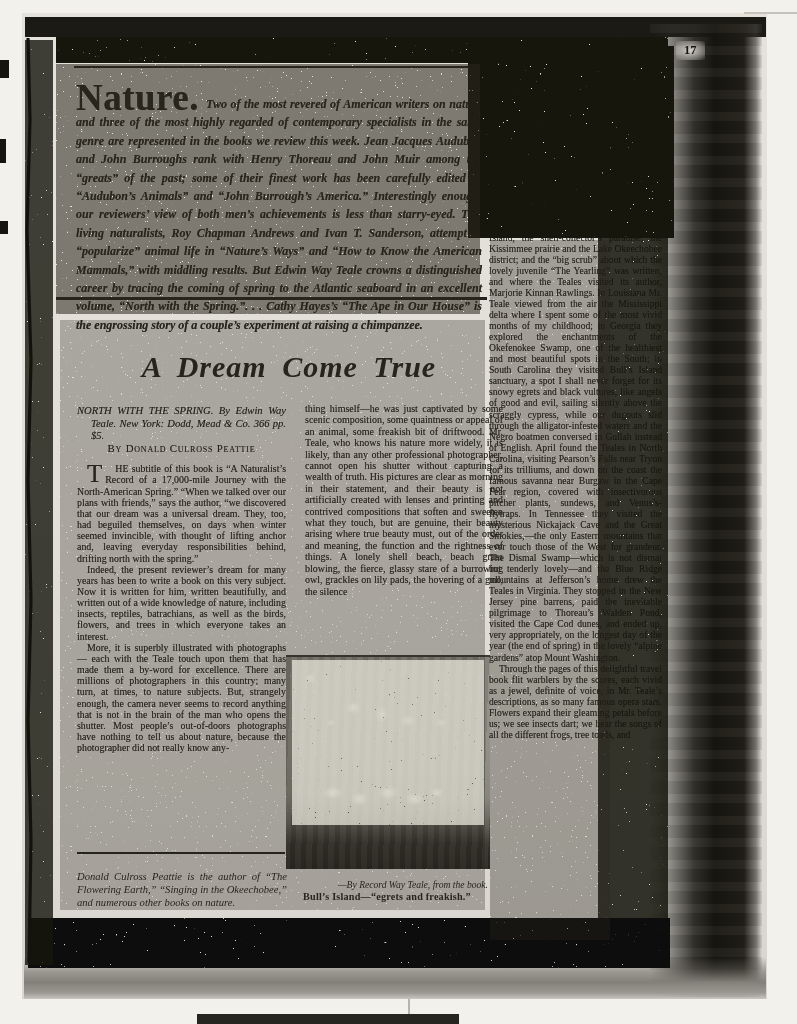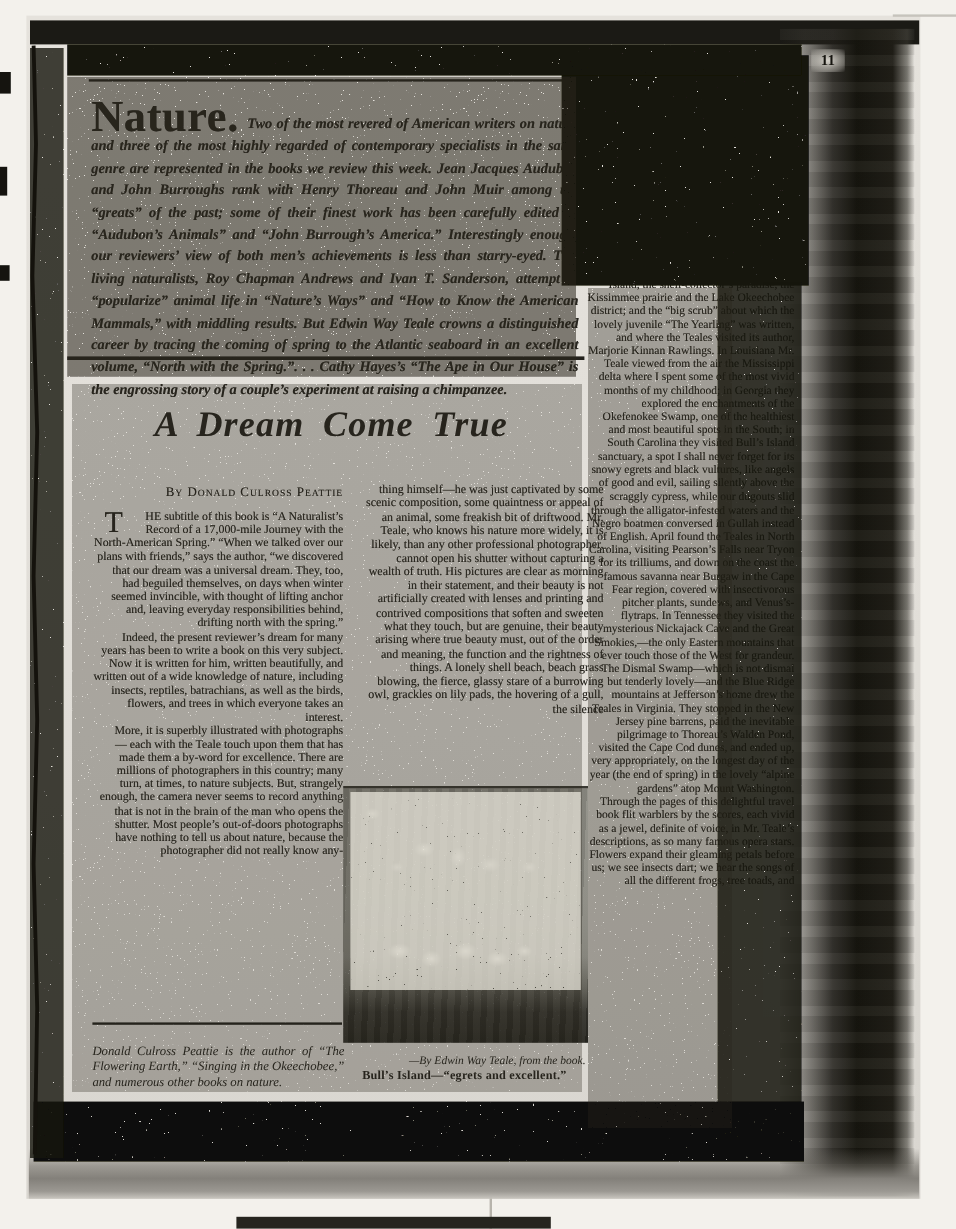--- a/index.html
+++ b/index.html
@@ -30,21 +30,21 @@
     line-height:18px;padding-right:7px;vertical-align:-2px;}
 
   .headline{position:absolute;left:76px;top:337px;width:400px;z-index:3;text-align:center;
     font-style:italic;font-weight:600;font-size:30px;letter-spacing:1px;word-spacing:7px;}
 
   .col{position:absolute;z-index:3;text-align:justify;overflow:hidden;
     text-shadow:0 0 .4px rgba(30,28,22,.5);}
   #col1{left:77px;top:405px;width:209px;height:449px;font-size:9.9px;line-height:11.15px;}
   #col2{left:305px;top:403px;width:198px;height:252px;font-size:10px;line-height:11.4px;}
   #col3{left:489px;top:55px;width:173px;height:893px;font-size:9.6px;line-height:11.05px;}
-  .col p{margin:0;text-align:right;}
+  .col p{margin:0;}
   .col p + p{text-indent:10px;}
   .citation{font-style:italic;font-size:10.6px;line-height:12.7px;
     padding-left:14px;text-indent:-14px;margin-bottom:9px;}
   .byline{text-align:center;font-variant:small-caps;letter-spacing:.8px;
     font-size:10.8px;margin:0 0 9px 0 !important;text-indent:0 !important;}
   .dropcap{float:left;font-size:25px;line-height:20px;padding:1px 3px 0 0;}
 
   .note{position:absolute;left:77px;top:859px;width:210px;z-index:3;
     font-style:italic;font-size:10.6px;line-height:13.2px;text-align:justify;}
 
@@ -97,54 +97,55 @@
 <div class="edge-tick" id="tick1"></div>
 <div class="edge-tick" id="tick2"></div>
 <div class="edge-tick" id="tick3"></div>
 
 <div class="rule" id="rule-top"></div>
 
 <p class="nature"><span class="nature-word">Nature.</span><span>Two of the most revered of American writers on nature and three of the most highly regarded of contemporary specialists in the same genre are represented in the books we review this week. Jean Jacques Audubon and John Burroughs rank with Henry Thoreau and John Muir among the “greats” of the past; some of their finest work has been carefully edited in “Audubon’s Animals” and “John Burrough’s America.” Interestingly enough, our reviewers’ view of both men’s achievements is less than starry-eyed. Two living naturalists, Roy Chapman Andrews and Ivan T. Sanderson, attempt to “popularize” animal life in “Nature’s Ways” and “How to Know the American Mammals,” with middling results. But Edwin Way Teale crowns a distinguished career by tracing the coming of spring to the Atlantic seaboard in an excellent volume, “North with the Spring.”. . . Cathy Hayes’s “The Ape in Our House” is the engrossing story of a couple’s experiment at raising a chimpanzee.</span></p>
 
 <div class="rule" id="rule-mid"></div>
 
-<h1 class="headline" style="margin:0;">A Dream Come True</h1>
+<h1 class="headline" style="margin:13px;">A Dream Come True</h1>
 
 <div class="col" id="col1">
+  <p class="citation">NORTH WITH THE SPRING. By Edwin Way Teale. New York: Dodd, Mead &amp; Co. 366 pp. $5.</p>
   <p class="byline">By Donald Culross Peattie</p>
   <p><span class="dropcap">T</span><span>HE subtitle of this book is “A Naturalist’s Record of a 17,000-mile Journey with the North-American Spring.” “When we talked over our plans with friends,” says the author, “we discovered that our dream was a universal dream. They, too, had beguiled themselves, on days when winter seemed invincible, with thought of lifting anchor and, leaving everyday responsibilities behind, drifting north with the spring.”</span></p>
   <p>Indeed, the present reviewer’s dream for many years has been to write a book on this very subject. Now it is written for him, written beautifully, and written out of a wide knowledge of nature, including insects, reptiles, batrachians, as well as the birds, flowers, and trees in which everyone takes an interest.</p>
   <p>More, it is superbly illustrated with photographs — each with the Teale touch upon them that has made them a by-word for excellence. There are millions of photographers in this country; many turn, at times, to nature subjects. But, strangely enough, the camera never seems to record anything that is not in the brain of the man who opens the shutter. Most people’s out-of-doors photographs have nothing to tell us about nature, because the photographer did not really know any-</p>
 </div>
 
 <div class="rule" id="rule-note"></div>
 <p class="note">Donald Culross Peattie is the author of “The Flowering Earth,” “Singing in the Okeechobee,” and numerous other books on nature.</p>
 
 <div class="col" id="col2">
   <p>thing himself—he was just captivated by some scenic composition, some quaintness or appeal of an animal, some freakish bit of driftwood. Mr. Teale, who knows his nature more widely, it is likely, than any other professional photographer, cannot open his shutter without capturing a wealth of truth. His pictures are clear as morning in their statement, and their beauty is not artificially created with lenses and printing and contrived compositions that soften and sweeten what they touch, but are genuine, their beauty arising where true beauty must, out of the order and meaning, the function and the rightness of things. A lonely shell beach, beach grass blowing, the fierce, glassy stare of a burrowing owl, grackles on lily pads, the hovering of a gull, the silence</p>
 </div>
 
 <div class="photo">
   <div class="photo-blobs"></div>
 </div>
-<p class="credit">—By Edwin Way Teale, from the book.</p>
-<p class="caption">Bull’s Island—“egrets and excellent.”</p>
+<p class="credit">—By Record Way Teale, from the book.</p>
+<p class="caption">Bull’s Island—“egrets and freakish.”</p>
 
 <div class="col" id="col3">
   <p>the Suwannee, the motionlessness of a clapper rail, the deceptive candor of a sundew waiting with death upon its blades for its prey, the surprising wilderness of New Hampshire’s Mount Washington above timberline—these are but a few of the subjects that help the book to be worth the five dollars it costs.</p>
   <p>Many people on their annual migration from Florida in the winter to their homes in the North make a journey like Mr. and Mrs. Teale’s. But the Teales took four months to it, where most people try to make it in four days. They stayed from two days to two weeks in places that interested them—and what places! In Florida they visited Sanibel Island, the shell-collector’s paradise, the Kissimmee prairie and the Lake Okeechobee district; and the “big scrub” about which the lovely juvenile “The Yearling” was written, and where the Teales visited its author, Marjorie Kinnan Rawlings. In Louisiana Mr. Teale viewed from the air the Mississippi delta where I spent some of the most vivid months of my childhood; in Georgia they explored the enchantments of the Okefenokee Swamp, one of the healthiest and most beautiful spots in the South; in South Carolina they visited Bull’s Island sanctuary, a spot I shall never forget for its snowy egrets and black vultures, like angels of good and evil, sailing silently above the scraggly cypress, while our dugouts slid through the alligator-infested waters and the Negro boatmen conversed in Gullah instead of English. April found the Teales in North Carolina, visiting Pearson’s Falls near Tryon for its trilliums, and down on the coast the famous savanna near Burgaw in the Cape Fear region, covered with insectivorous pitcher plants, sundews, and Venus’s-flytraps. In Tennessee they visited the mysterious Nickajack Cave and the Great Smokies,—the only Eastern mountains that ever touch those of the West for grandeur. The Dismal Swamp—which is not dismal but tenderly lovely—and the Blue Ridge mountains at Jefferson’s home drew the Teales in Virginia. They stopped in the New Jersey pine barrens, paid the inevitable pilgrimage to Thoreau’s Walden Pond, visited the Cape Cod dunes, and ended up, very appropriately, on the longest day of the year (the end of spring) in the lovely “alpine gardens” atop Mount Washington.</p>
   <p>Through the pages of this delightful travel book flit warblers by the scores, each vivid as a jewel, definite of voice, in Mr. Teale’s descriptions, as so many famous opera stars. Flowers expand their gleaming petals before us; we see insects dart; we hear the songs of all the different frogs, tree toads, and</p>
 </div>
 
 <div class="rightband"></div>
 <div class="bottomfade"></div>
 <div class="belowline"></div>
 <div class="bottomrect"></div>
 
-<span class="pagenum">11</span>
+<span class="pagenum">17</span>
 
 <svg class="noise" width="797" height="1024" viewBox="0 0 797 1024">
   <defs>
     <filter id="spA" x="0%" y="0%" width="100%" height="100%">
       <feTurbulence type="fractalNoise" baseFrequency="0.5" numOctaves="2" seed="8" result="t"></feTurbulence>
       <feColorMatrix in="t" type="matrix" values="0 0 0 0 0  0 0 0 0 0  0 0 0 0 0  9 9 9 -12.4 0" result="m"></feColorMatrix>
       <feComposite in="SourceGraphic" in2="m" operator="in"></feComposite>
     </filter>
     <filter id="spB" x="0%" y="0%" width="100%" height="100%">
       <feTurbulence type="fractalNoise" baseFrequency="0.65" numOctaves="2" seed="21" result="t"></feTurbulence>

